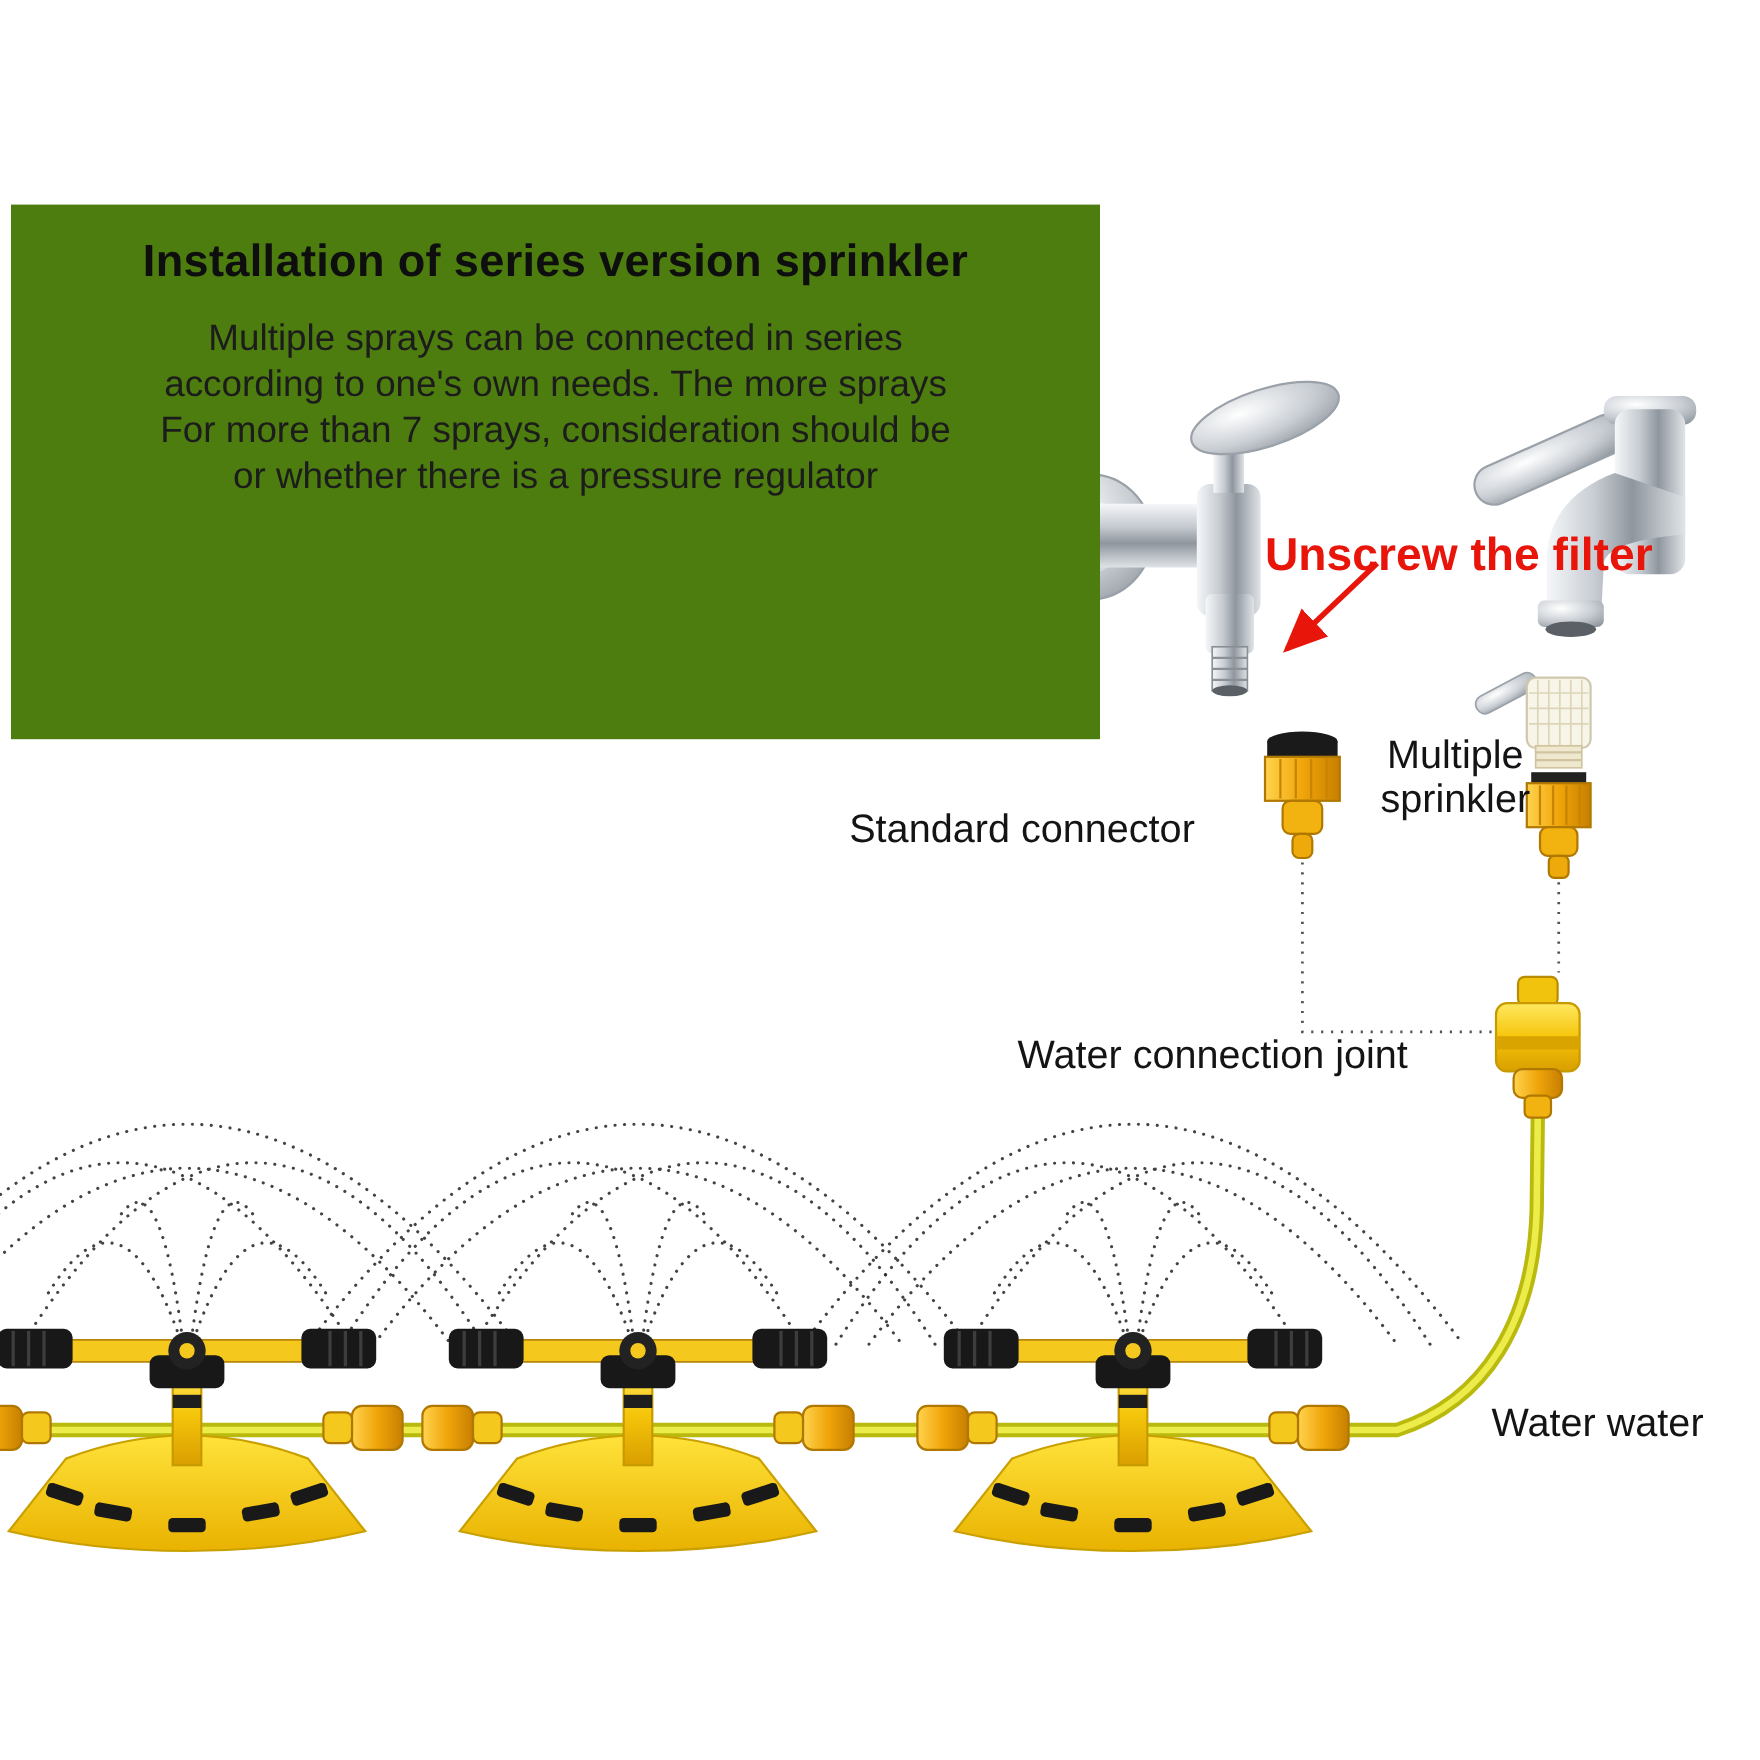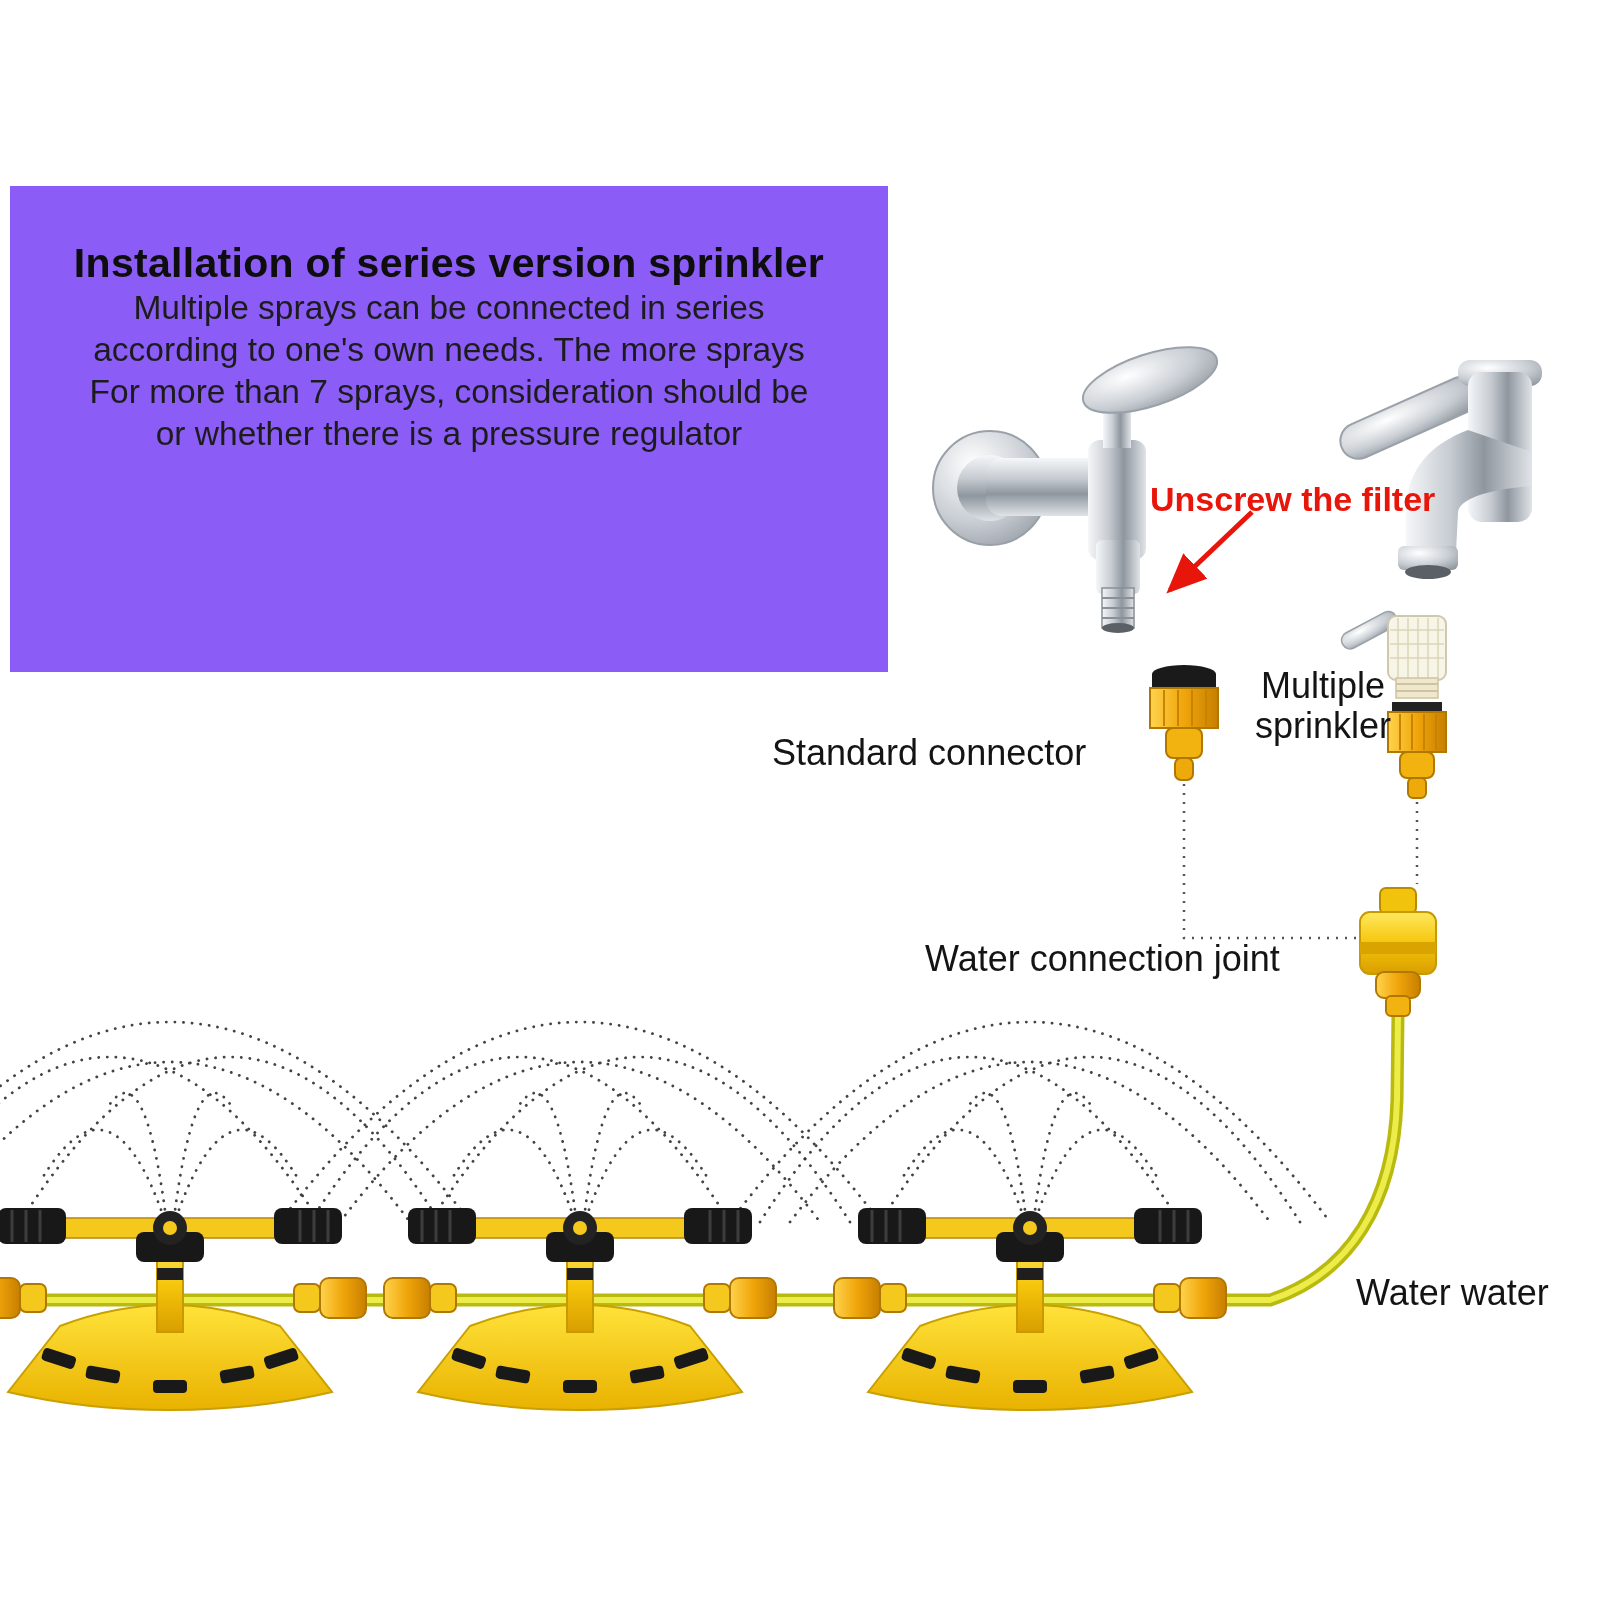--- a/index.html
+++ b/index.html
@@ -1,28 +1,28 @@
 <!DOCTYPE html>
 <html><head>
 <meta charset="utf-8">
 <style>
   * { margin:0; padding:0; box-sizing:border-box; }
   html,body { background:#ffffff; }
   body { font-family:"Liberation Sans", sans-serif; }
   .canvas { position:relative; width:1600px; height:1600px; background:#ffffff; overflow:hidden; }
   .art { position:absolute; left:0; top:0; z-index:1; }
 
-  .infobox { position:absolute; left:10px; top:186px; width:878px; height:486px;
-             background:#8b5cf6; z-index:2; text-align:center; padding:54px 30px 0; }
+  .infobox { position:absolute; left:10px; top:186px; width:990px; height:486px;
+             background:#4d7c0f; z-index:2; text-align:center; padding:28px 30px 0; }
   .infobox .title { font-size:41px; font-weight:bold; color:#0e0e0e; letter-spacing:.3px; }
-  .infobox .bodytext { font-size:33.5px; line-height:1.25; color:#1c1c1c; }
+  .infobox .bodytext { margin-top:26px; font-size:33.5px; line-height:1.25; color:#1c1c1c; }
   .infobox .bodytext span { display:block; }
 
   .diagram-label { position:absolute; z-index:2; font-size:36px; color:#141414; white-space:nowrap; }
-  .label-red { color:#e8150b; font-weight:bold; font-size:34px; }
+  .label-red { color:#e8150b; font-weight:bold; font-size:42px; }
   #lbl-unscrew  { left:1150px; top:480px; }
   #lbl-standard { left:772px;  top:732px; }
   #lbl-multiple { left:1228px; top:666px; width:190px; text-align:center; white-space:normal; }
   #lbl-multiple span { display:block; line-height:1.1; }
   #lbl-joint    { left:925px;  top:938px; }
   #lbl-pipe     { left:1356px; top:1272px; }
 </style>
 </head>
 <body>
 

